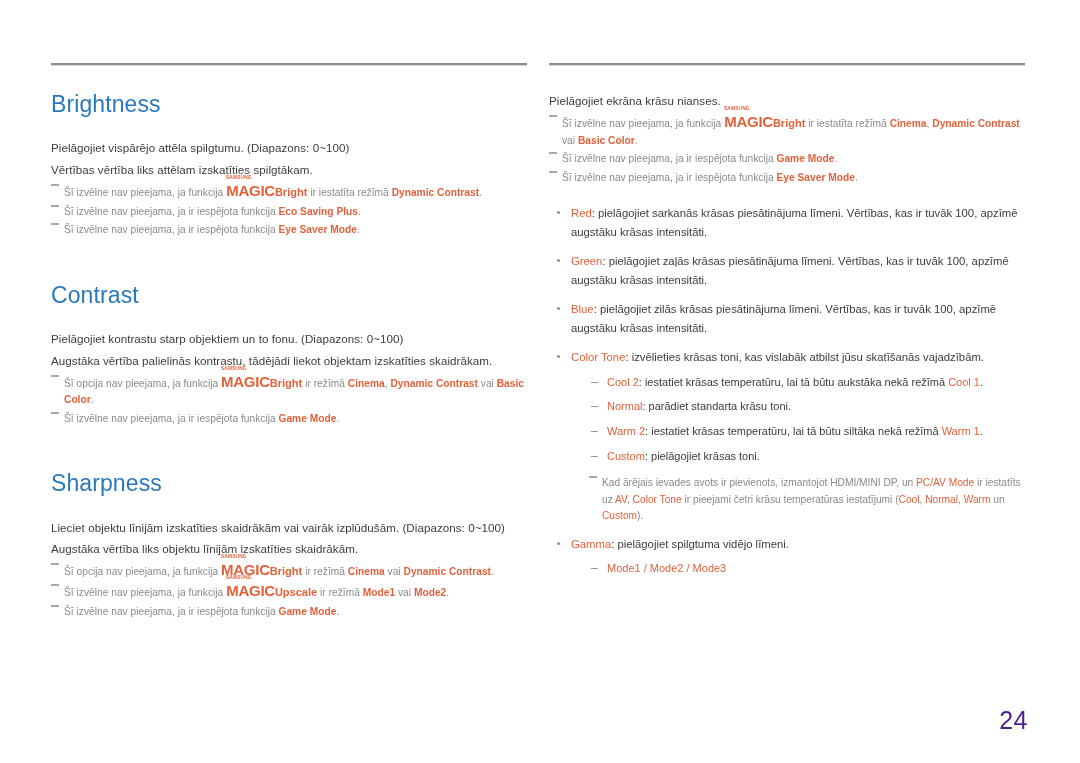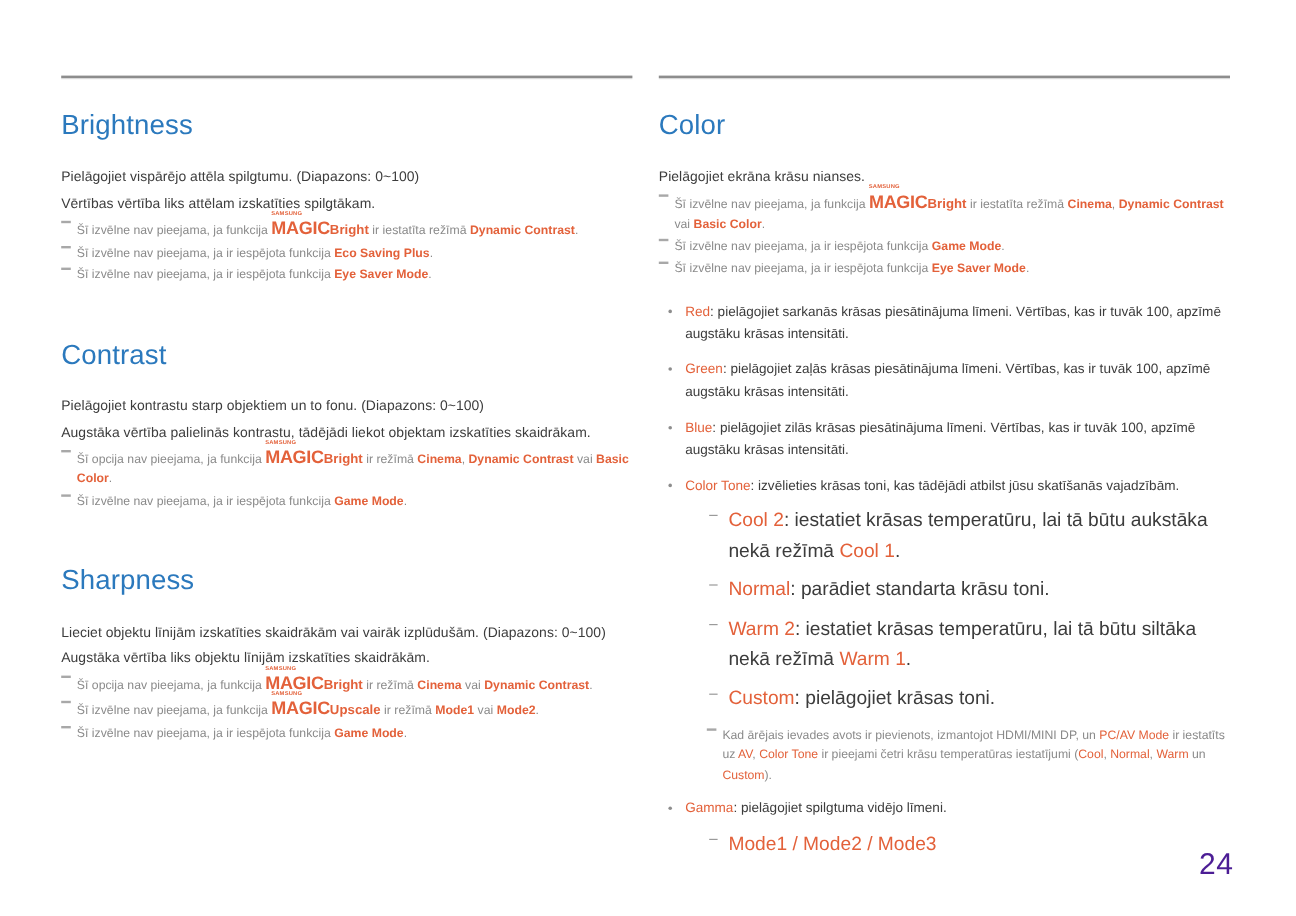--- a/index.html
+++ b/index.html
@@ -95,21 +95,21 @@
     left: 8px;
     top: 7px;
     width: 3px;
     height: 3px;
     border-radius: 50%;
     background: #8d8d8d;
   }
   li.subitem {
     position: relative;
     padding-left: 19px;
-    font-size: 16px;
+    font-size: 11px;
     line-height: 1.6;
     color: #3c3c3c;
     margin: 7px 0 0 17px;
   }
   li.subitem > .en-dash-marker {
     position: absolute;
     left: 3px;
     top: 8px;
     width: 7px;
     height: 1px;
@@ -244,21 +244,20 @@
       </p>
     </div>
 
   </div>
 
   <div class="col col-right">
 
     <div class="rule"></div>
 
     <div class="section">
-      <h2 class="section-title">Color</h2>
       <p class="body-line">Pielāgojiet ekrāna krāsu nianses.</p>
 
       <p class="note">
         <span class="dash-marker"></span><span>Šī izvēlne nav pieejama, ja funkcija </span><span class="magic-logo"><span class="samsung-word">SAMSUNG</span><span class="magic-word">MAGIC</span></span><span class="magic-suffix">Bright</span><span> ir iestatīta režīmā </span><span class="hl">Cinema</span><span>, </span><span class="hl">Dynamic Contrast</span><span> vai </span><span class="hl">Basic Color</span><span>.</span>
       </p>
 
       <p class="note">
         <span class="dash-marker"></span><span>Šī izvēlne nav pieejama, ja ir iespējota funkcija </span><span class="hl">Game Mode</span><span>.</span>
       </p>
 
@@ -274,21 +273,21 @@
 
         <li class="bullet">
           <span class="dot-marker"></span><span class="hl">Green</span><span>: pielāgojiet zaļās krāsas piesātinājuma līmeni. Vērtības, kas ir tuvāk 100, apzīmē augstāku krāsas intensitāti.</span>
         </li>
 
         <li class="bullet">
           <span class="dot-marker"></span><span class="hl">Blue</span><span>: pielāgojiet zilās krāsas piesātinājuma līmeni. Vērtības, kas ir tuvāk 100, apzīmē augstāku krāsas intensitāti.</span>
         </li>
 
         <li class="bullet" style="margin-bottom:4px;">
-          <span class="dot-marker"></span><span class="hl">Color Tone</span><span>: izvēlieties krāsas toni, kas tādējādi atbilst jūsu skatīšanās vajadzībām.</span>
+          <span class="dot-marker"></span><span class="hl">Color Tone</span><span>: izvēlieties krāsas toni, kas vislabāk atbilst jūsu skatīšanās vajadzībām.</span>
 
           <ul class="sublist">
             <li class="subitem">
               <span class="en-dash-marker"></span><span class="hl">Cool 2</span><span>: iestatiet krāsas temperatūru, lai tā būtu aukstāka nekā režīmā </span><span class="hl">Cool 1</span><span>.</span>
             </li>
             <li class="subitem">
               <span class="en-dash-marker"></span><span class="hl">Normal</span><span>: parādiet standarta krāsu toni.</span>
             </li>
             <li class="subitem">
               <span class="en-dash-marker"></span><span class="hl">Warm 2</span><span>: iestatiet krāsas temperatūru, lai tā būtu siltāka nekā režīmā </span><span class="hl">Warm 1</span><span>.</span>

